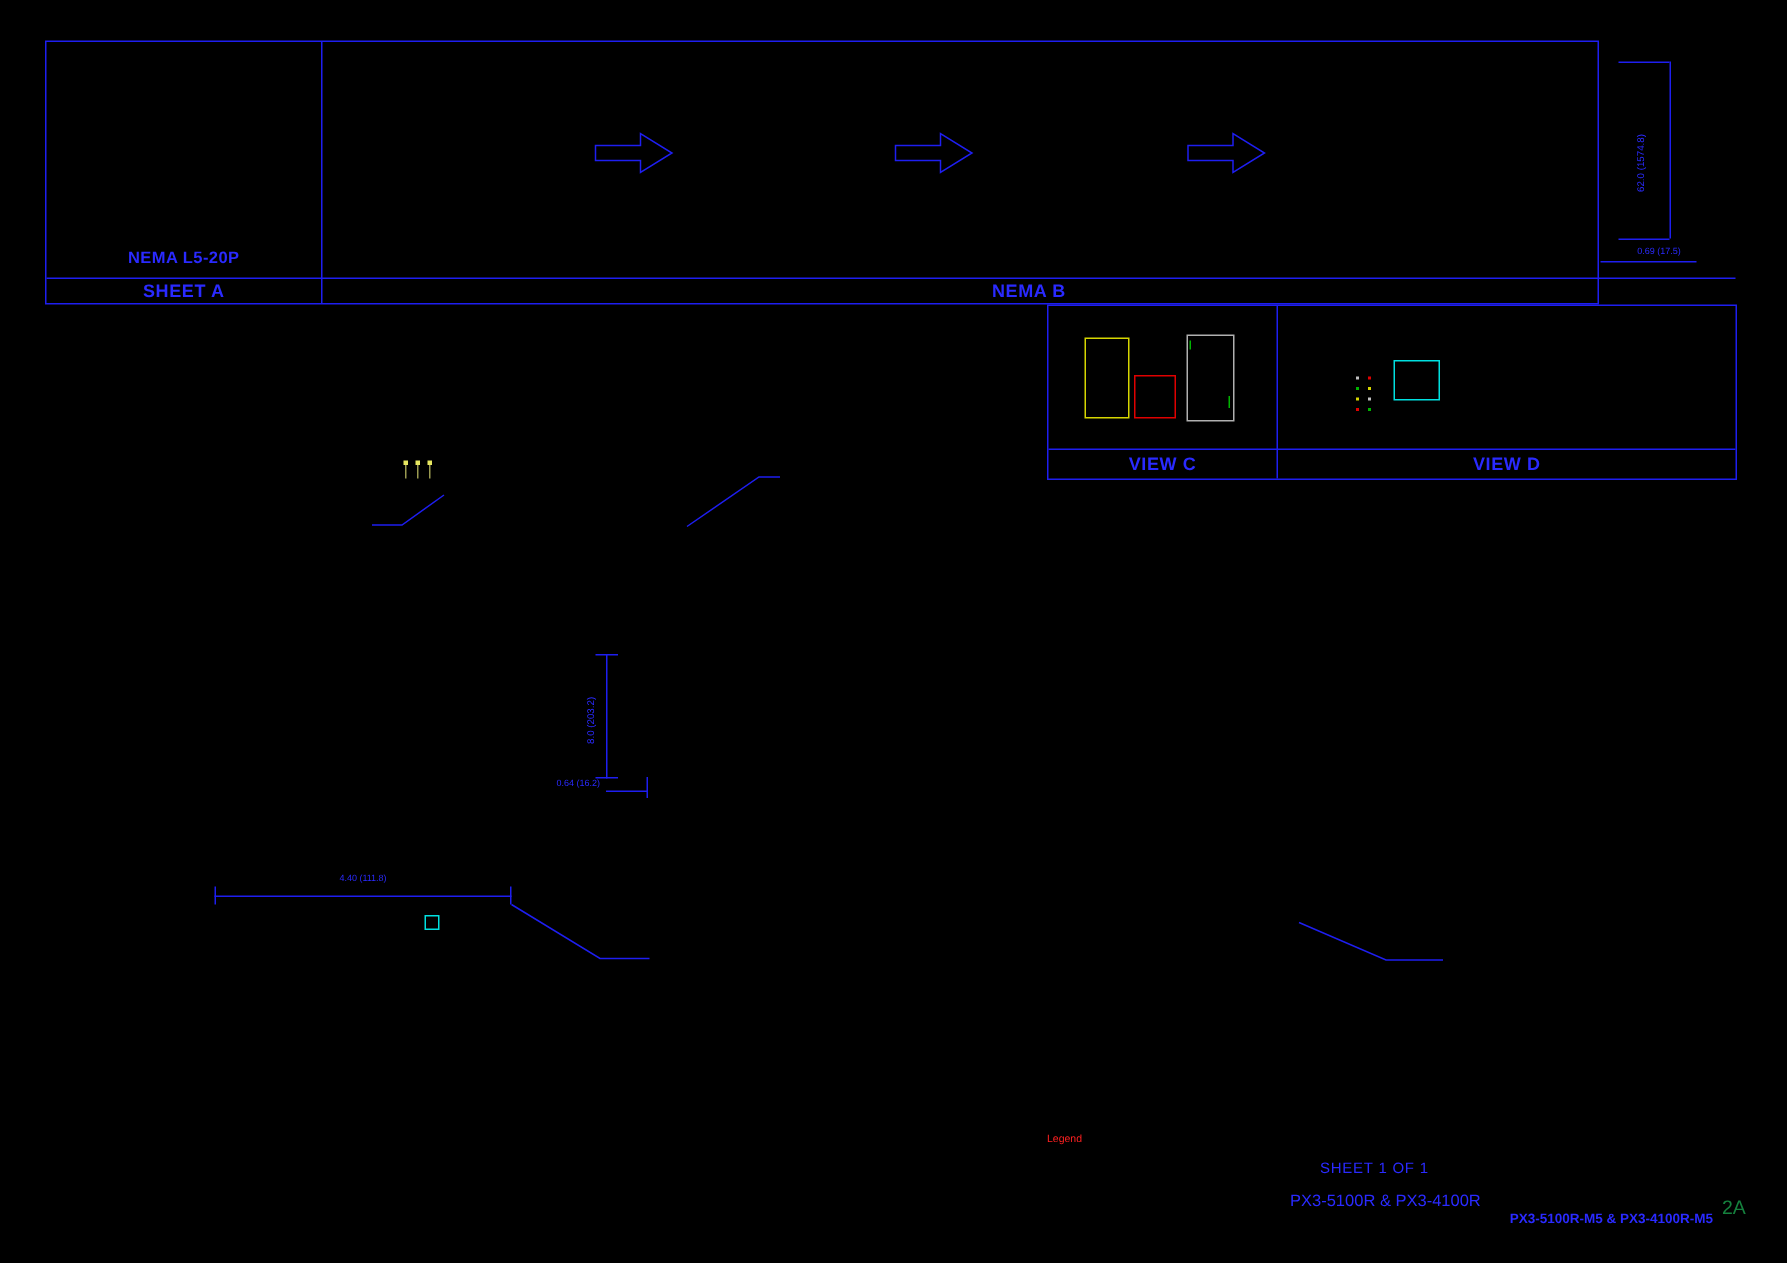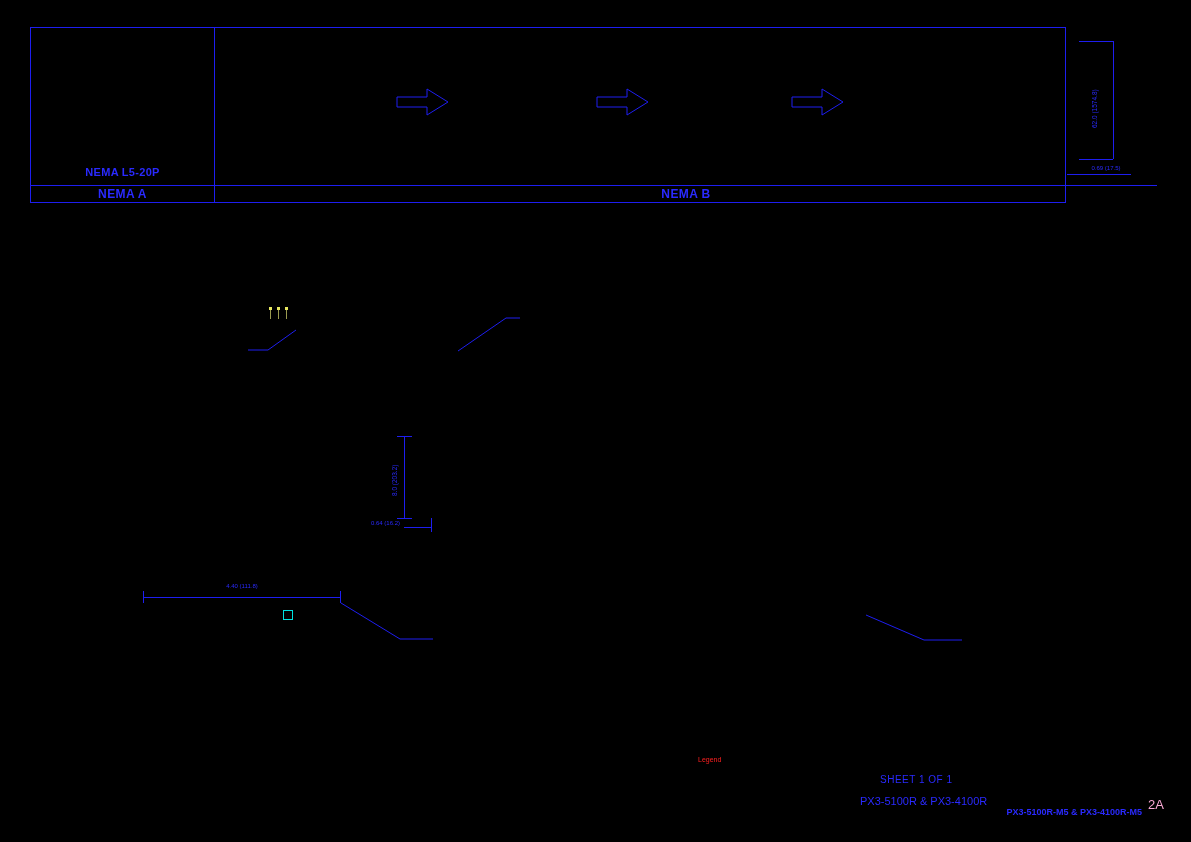--- a/index.html
+++ b/index.html
@@ -42,21 +42,21 @@
 
 <div class="canvas">
 
   <div class="box" style="left:30px;top:27px;width:1036px;height:176px">
 
     <div class="vline" style="left:183px;top:0;height:174px"></div>
     <div class="hline" style="left:0;top:157px;width:1126px"></div>
 
     <div class="plug-label" style="left:0;top:138px;width:183px">NEMA L5-20P</div>
 
-    <div class="view-label" style="left:0;top:159px;width:183px;height:16px">NEMA A</div>
+    <div class="view-label" style="left:0;top:159px;width:183px;height:16px">SHEET A</div>
     <div class="view-label" style="left:184px;top:159px;width:942px;height:16px">NEMA B</div>
 
     <svg class="abs" style="left:365px;top:59px" width="54" height="30">
       <polygon points="1,10 31,10 31,2 52,15 31,28 31,20 1,20" fill="none" stroke="#1e1ef0"></polygon>
     </svg>
     <svg class="abs" style="left:565px;top:59px" width="54" height="30">
       <polygon points="1,10 31,10 31,2 52,15 31,28 31,20 1,20" fill="none" stroke="#1e1ef0"></polygon>
     </svg>
     <svg class="abs" style="left:760px;top:59px" width="54" height="30">
       <polygon points="1,10 31,10 31,2 52,15 31,28 31,20 1,20" fill="none" stroke="#1e1ef0"></polygon>
@@ -64,20 +64,44 @@
 
     <div class="hline" style="left:1048px;top:13px;width:34px"></div>
     <div class="vline" style="left:1082px;top:13px;height:118px"></div>
     <div class="hline" style="left:1048px;top:131px;width:34px"></div>
     <div class="vtext" style="left:1060px;top:32px;height:98px;width:14px">62.0 (1574.8)</div>
 
     <div class="small-dim" style="left:1040px;top:137px;width:70px;text-align:center">0.69 (17.5)</div>
     <div class="hline" style="left:1036px;top:146px;width:64px"></div>
   </div>
 
+  <div class="box" style="left:698px;top:203px;width:460px;height:117px">
+
+    <div class="vline" style="left:152px;top:0;height:115px"></div>
+    <div class="hline" style="left:0;top:95px;width:458px"></div>
+
+    <div class="view-label" style="left:0;top:96px;width:152px;height:19px;line-height:19px">VIEW C</div>
+    <div class="view-label" style="left:153px;top:96px;width:305px;height:19px;line-height:19px">VIEW D</div>
+
+    <div class="orect" style="left:24px;top:21px;width:30px;height:54px;border:1px solid #d6d600"></div>
+    <div class="orect" style="left:57px;top:46px;width:28px;height:29px;border:1px solid #e00000"></div>
+    <div class="orect" style="left:92px;top:19px;width:32px;height:58px;border:1px solid #b0b0b0"></div>
+    <div class="vline" style="left:94px;top:23px;height:6px;background:#00b400"></div>
+    <div class="vline" style="left:120px;top:60px;height:8px;background:#00b400"></div>
+
+    <div class="sp" style="left:205px;top:47px;background:#c0c0c0"></div>
+    <div class="sp" style="left:213px;top:47px;background:#e00000"></div>
+    <div class="sp" style="left:205px;top:54px;background:#00b400"></div>
+    <div class="sp" style="left:213px;top:54px;background:#d6d600"></div>
+    <div class="sp" style="left:205px;top:61px;background:#d6d600"></div>
+    <div class="sp" style="left:213px;top:61px;background:#c0c0c0"></div>
+    <div class="sp" style="left:205px;top:68px;background:#e00000"></div>
+    <div class="sp" style="left:213px;top:68px;background:#00b400"></div>
+    <div class="orect" style="left:230px;top:36px;width:31px;height:27px;border:1px solid #00e0e0"></div>
+  </div>
 
   <div class="abs" style="left:266px;top:306px;width:30px;height:14px">
     <div class="abs" style="left:4px;top:4px;width:1px;height:9px;background:#9a9a50"></div>
     <div class="abs" style="left:3px;top:1px;width:3px;height:3px;background:#e8e860"></div>
     <div class="abs" style="left:12px;top:4px;width:1px;height:9px;background:#9a9a50"></div>
     <div class="abs" style="left:11px;top:1px;width:3px;height:3px;background:#e8e860"></div>
     <div class="abs" style="left:20px;top:4px;width:1px;height:9px;background:#9a9a50"></div>
     <div class="abs" style="left:19px;top:1px;width:3px;height:3px;background:#e8e860"></div>
   </div>
 
@@ -104,15 +128,15 @@
 
   <div class="orect" style="left:283px;top:610px;width:10px;height:10px;border:1px solid #00e0e0"></div>
 
   <div class="foot-blue" style="left:880px;top:774px;font-size:10px;font-weight:400;letter-spacing:.5px">SHEET 1 OF 1</div>
 
   <div class="abs" style="left:698px;top:756px;font-size:7px;color:#ff2020;white-space:nowrap">Legend</div>
 
   <div class="foot-blue" style="left:860px;top:795px;width:282px;text-align:left;font-size:11px;font-weight:400">PX3-5100R &amp; PX3-4100R</div>
   <div class="foot-blue" style="left:860px;top:807px;width:282px;text-align:right;font-size:9px;font-weight:700">PX3-5100R-M5 &amp; PX3-4100R-M5</div>
 
-  <div class="abs" style="left:1148px;top:797px;font-size:13px;color:#f9a8d4">2A</div>
+  <div class="abs" style="left:1148px;top:797px;font-size:13px;color:#15803d">2A</div>
 
 </div>
 
 </body></html>

